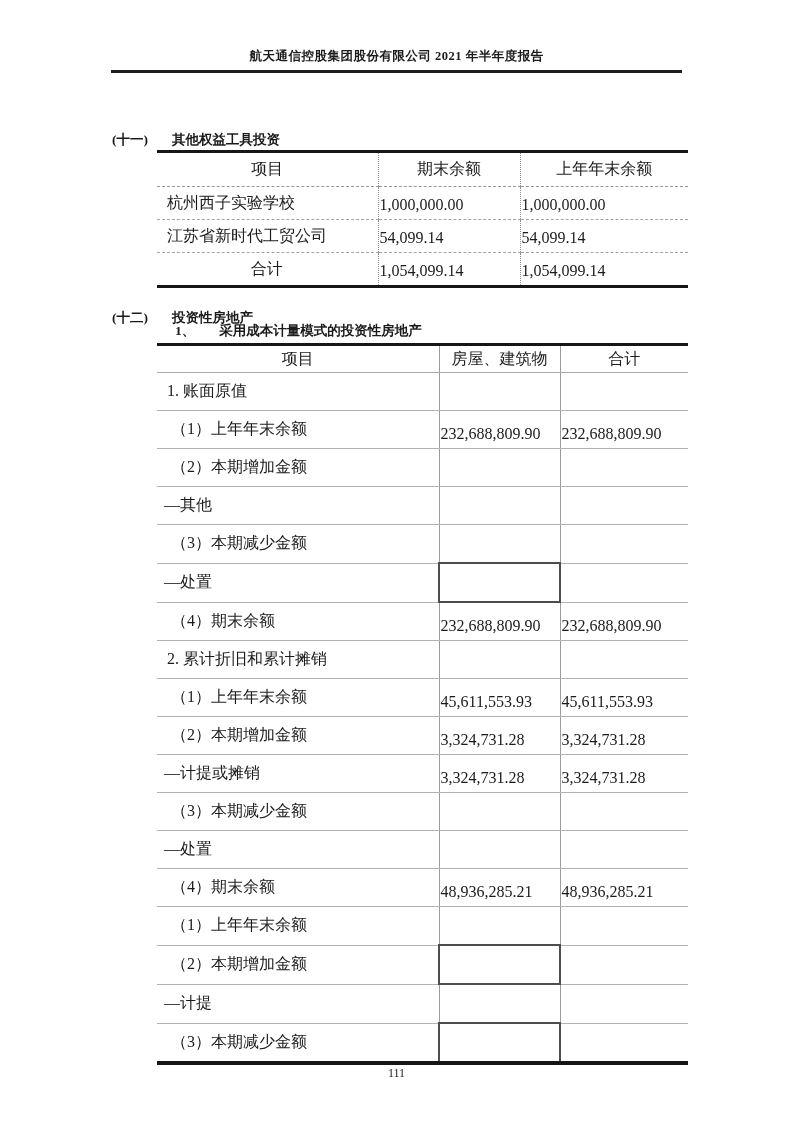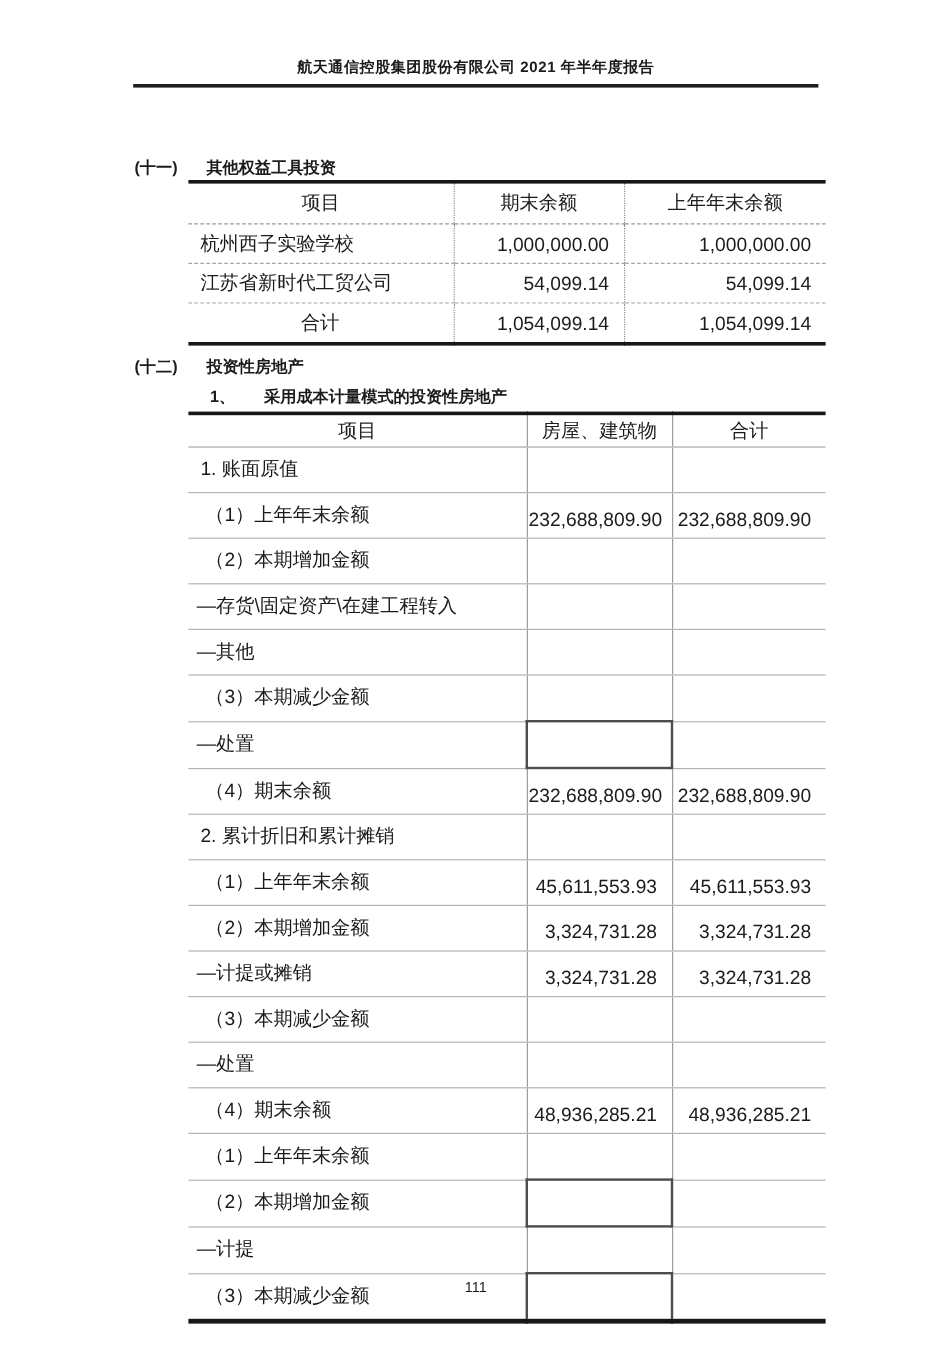--- a/index.html
+++ b/index.html
@@ -1,52 +1,52 @@
 <!DOCTYPE html>
 <html><head>
 <meta charset="utf-8">
 <style>
   html,body{margin:0;padding:0;background:#ffffff;}
   .page{
     position:relative;
     width:793px;height:1122px;
     background:#ffffff;
     color:#1b1b1b;
-    font-family:Liberation Sans, sans-serif;
+    font-family:Liberation Serif, serif;
     overflow:hidden;
   }
   .doc-header{
     position:absolute;top:48px;left:0;width:100%;
     text-align:center;font-weight:bold;font-size:12.5px;letter-spacing:.5px;
   }
   .header-rule{
     position:absolute;top:70px;left:111px;width:571px;height:3px;
     background:#1f1f1f;
   }
   .sec-heading{
     position:absolute;left:112px;
     font-weight:bold;font-size:13.5px;
     display:flex;gap:24px;white-space:nowrap;
   }
   #sec11-heading{top:131px;}
-  #sec12-heading{top:297px;}
+  #sec12-heading{top:309px;}
   .subsec-heading{
     position:absolute;left:175px;top:322px;
     font-weight:bold;font-size:13.5px;
     display:flex;gap:24px;white-space:nowrap;
   }
   table{
     position:absolute;left:157px;width:531px;
     border-collapse:collapse;table-layout:fixed;
     font-size:16px;color:#1b1b1b;
   }
   th{font-weight:normal;text-align:center;vertical-align:middle;}
   td{vertical-align:middle;overflow:hidden;white-space:nowrap;}
   .c-item{text-align:left;padding-left:10px;}
-  .c-num{text-align:right;padding-right:12px;vertical-align:bottom;padding-bottom:5px;}
+  .c-num{text-align:left;padding-right:12px;vertical-align:bottom;padding-bottom:5px;}
   tr.total .c-item{text-align:center;padding-left:0;}
   tr.sec  .c-item{padding-left:10px;}
   tr.sub  .c-item{padding-left:14px;margin-top:13px;}
   tr.dash .c-item{padding-left:7px;}
 
   
   #table1{top:150px;border-top:3px solid #161616;border-bottom:3px solid #161616;}
   #table1 th{height:31px;border-bottom:1px dashed #979797;}
   #table1 tbody td{height:26px;border-bottom:1px dashed #a4a4a4;}
   #table1 th+th,#table1 td+td{border-left:1px dotted #8d8d8d;}
@@ -141,25 +141,20 @@
           <td class="c-item">（1）上年年末余额</td>
           <td class="c-num">232,688,809.90</td>
           <td class="c-num">232,688,809.90</td>
         </tr>
         <tr class="sub">
           <td class="c-item">（2）本期增加金额</td>
           <td class="c-num"></td>
           <td class="c-num"></td>
         </tr>
         <tr class="dash">
-          <td class="c-item">—存货\固定资产\在建工程转入</td>
-          <td class="c-num"></td>
-          <td class="c-num"></td>
-        </tr>
-        <tr class="dash">
           <td class="c-item">—其他</td>
           <td class="c-num"></td>
           <td class="c-num"></td>
         </tr>
         <tr class="sub">
           <td class="c-item">（3）本期减少金额</td>
           <td class="c-num"></td>
           <td class="c-num"></td>
         </tr>
         <tr class="dash hl-mid">

